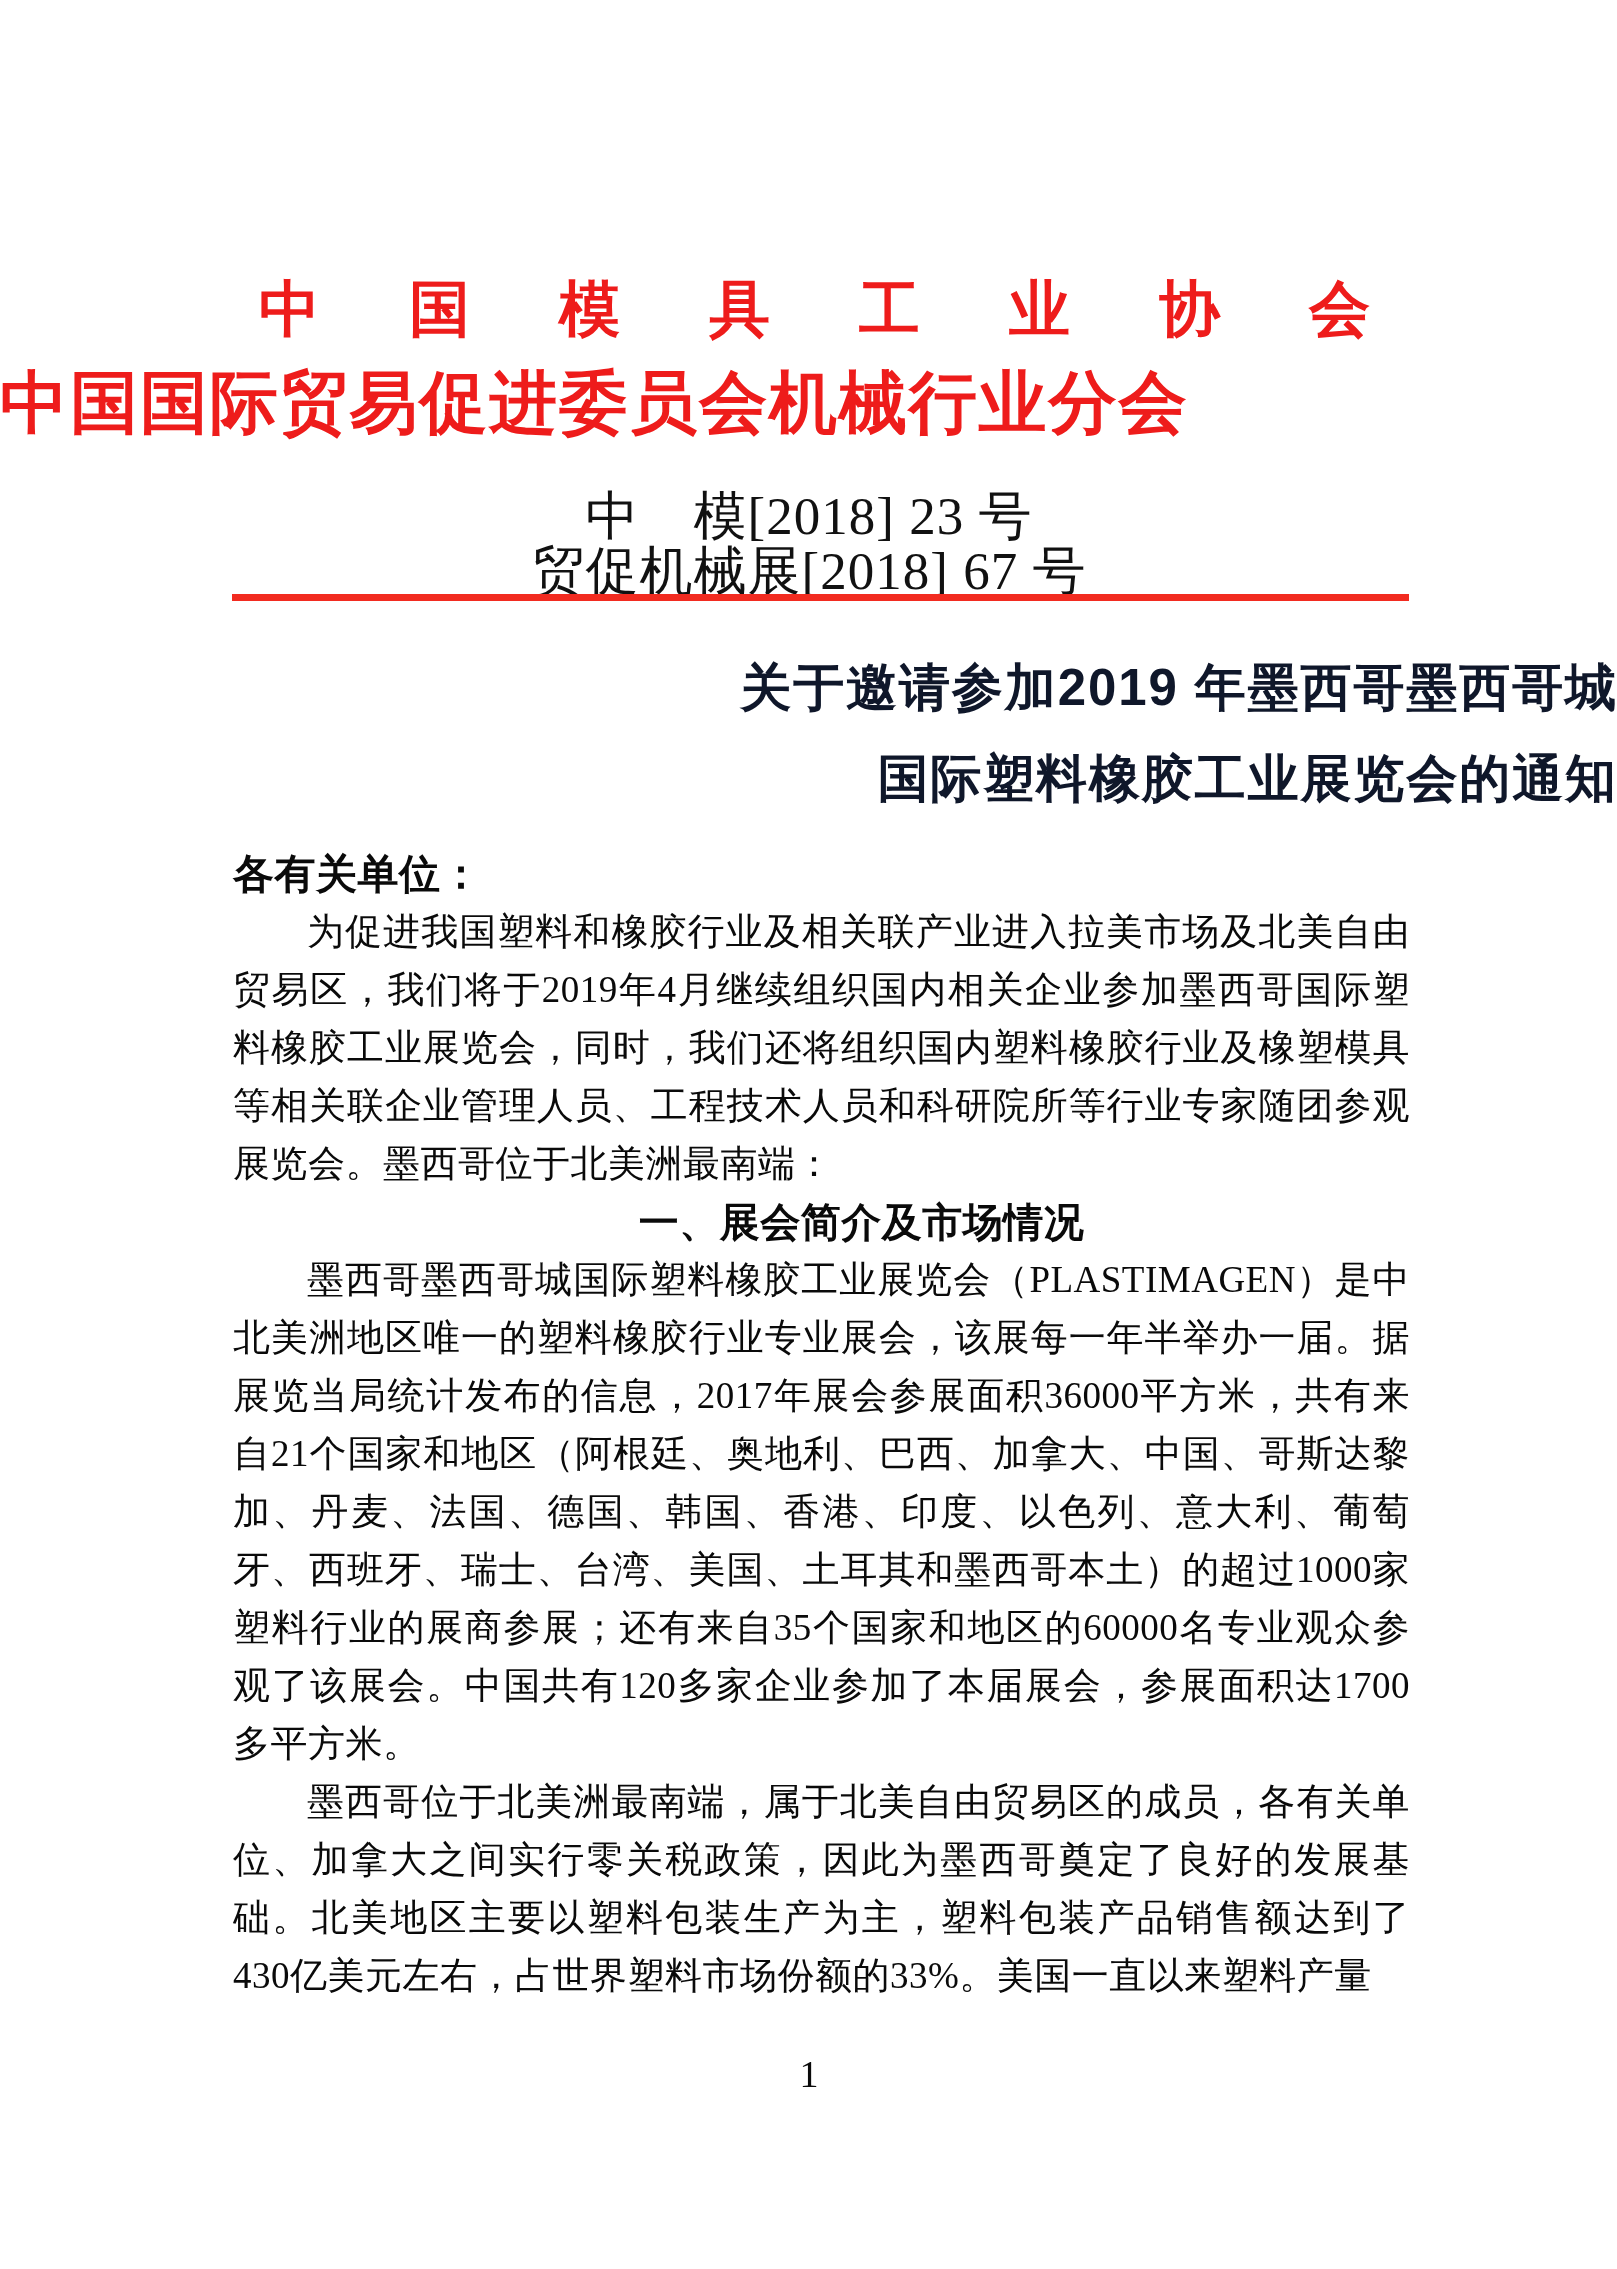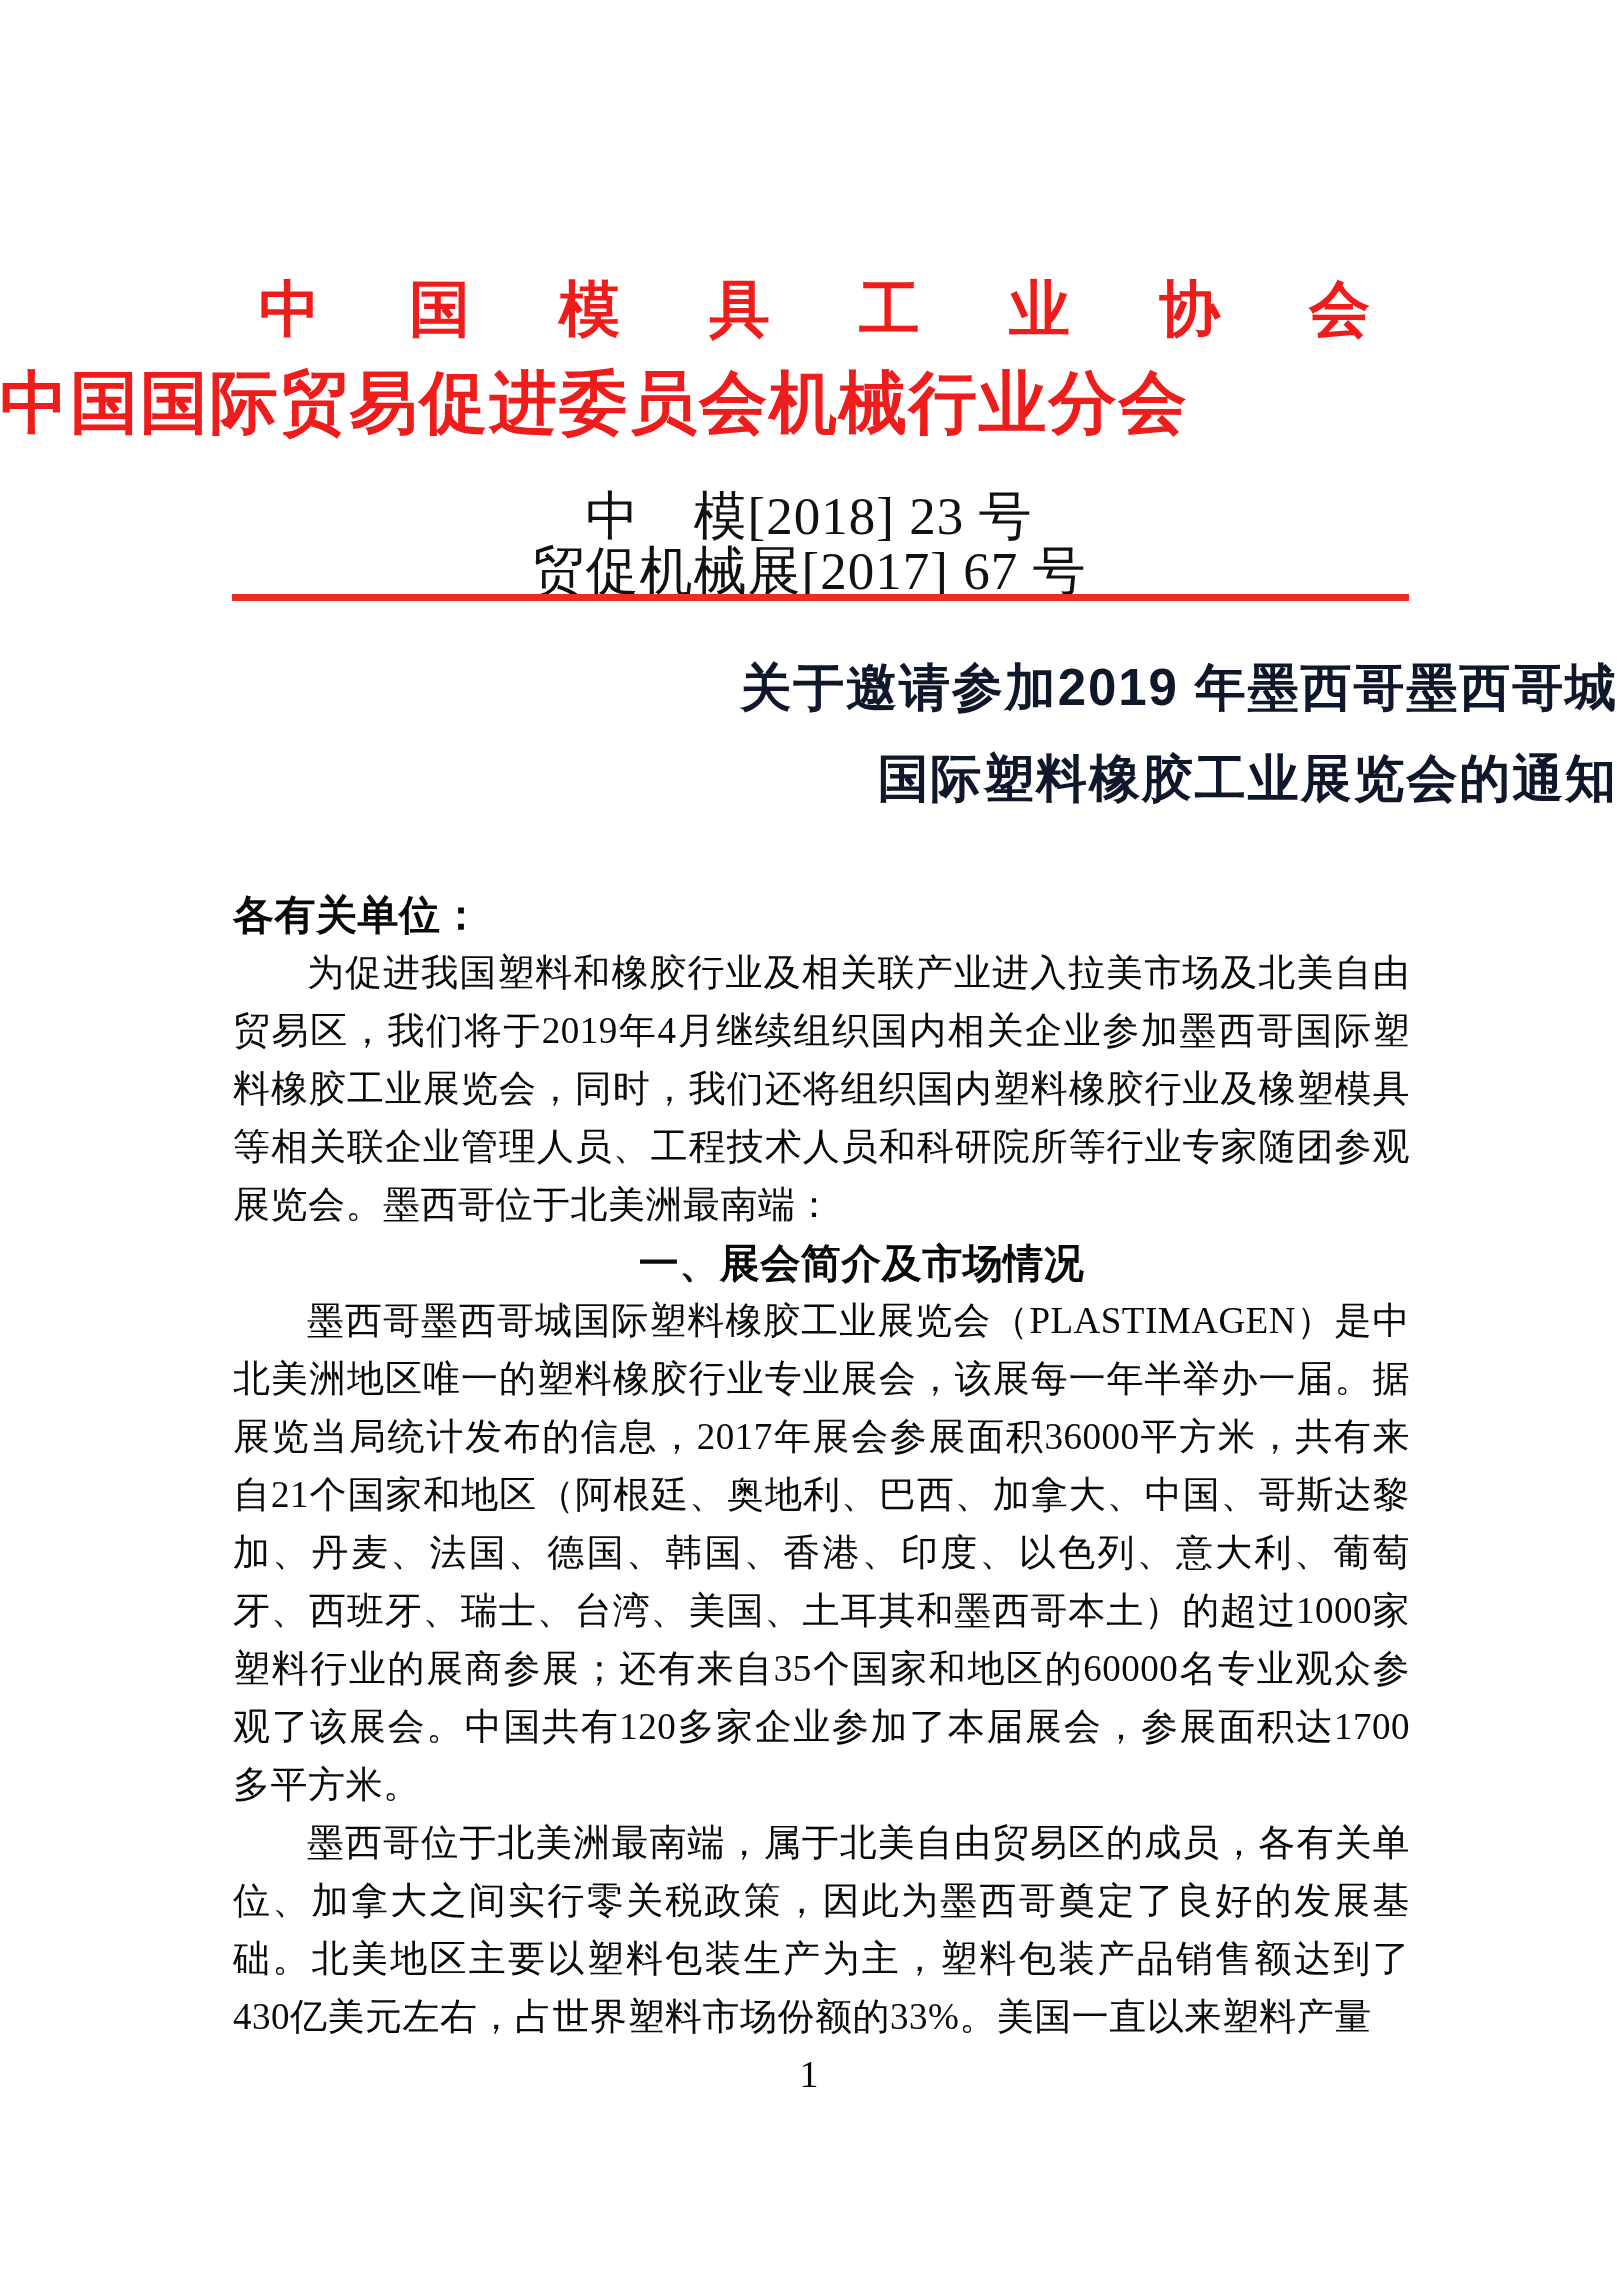--- a/index.html
+++ b/index.html
@@ -79,21 +79,20 @@
     line-height: 58px;
     text-align: justify;
     letter-spacing: 0.5px;
     color: #0a0a0a;
   }
   .salutation {
     font-family: "Liberation Sans", "DejaVu Sans", sans-serif;
     font-weight: bold;
     font-size: 41px;
     text-align: left;
-    margin-top: 41px;
   }
   .para { text-indent: 2em; }
   .section-heading {
     font-family: "Liberation Sans", "DejaVu Sans", sans-serif;
     font-weight: bold;
     font-size: 40px;
     text-indent: 2em;
     text-align: center;
   }
   .page-number {
@@ -110,21 +109,21 @@
 <body>
 
 <div class="page">
 
   <div class="org-line1">中国模具工业协会</div>
 
   <div class="org-line2">中国国际贸易促进委员会机械行业分会</div>
 
   <div class="doc-number n1">中　模[2018] 23 号</div>
 
-  <div class="doc-number n2">贸促机械展[2017] 67 号</div>
+  <div class="doc-number n2">贸促机械展[2018] 67 号</div>
 
   <div class="red-rule"></div>
 
   <div class="title-line t1">关于邀请参加2019 年墨西哥墨西哥城</div>
 
   <div class="title-line t2">国际塑料橡胶工业展览会的通知</div>
 
   <div class="doc-body">
     <div class="salutation">各有关单位：</div>
     <p class="para">为促进我国塑料和橡胶行业及相关联产业进入拉美市场及北美自由贸易区，我们将于2019年4月继续组织国内相关企业参加墨西哥国际塑料橡胶工业展览会，同时，我们还将组织国内塑料橡胶行业及橡塑模具等相关联企业管理人员、工程技术人员和科研院所等行业专家随团参观展览会。墨西哥位于北美洲最南端：</p>

